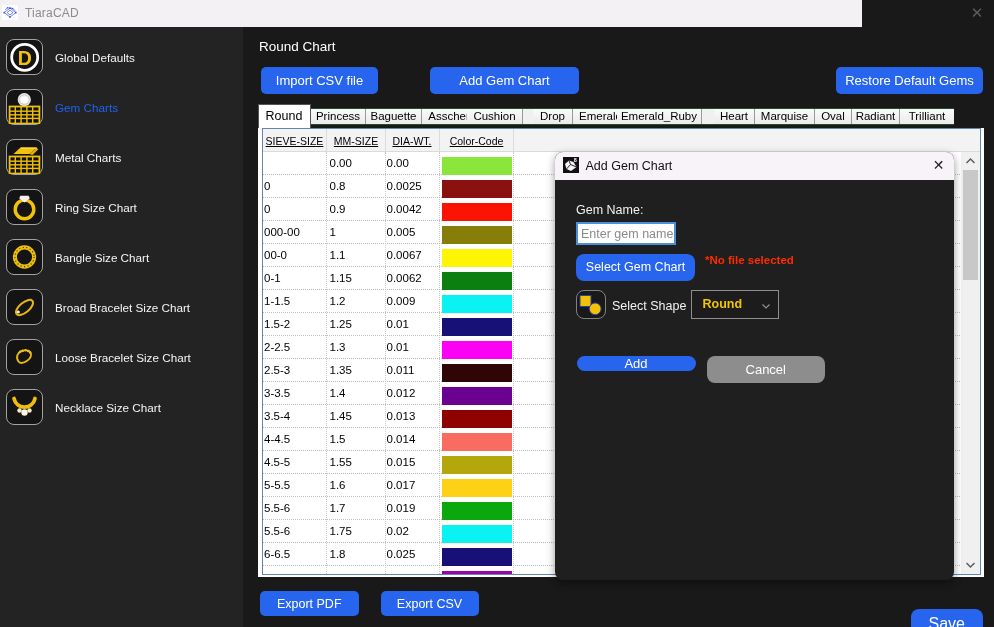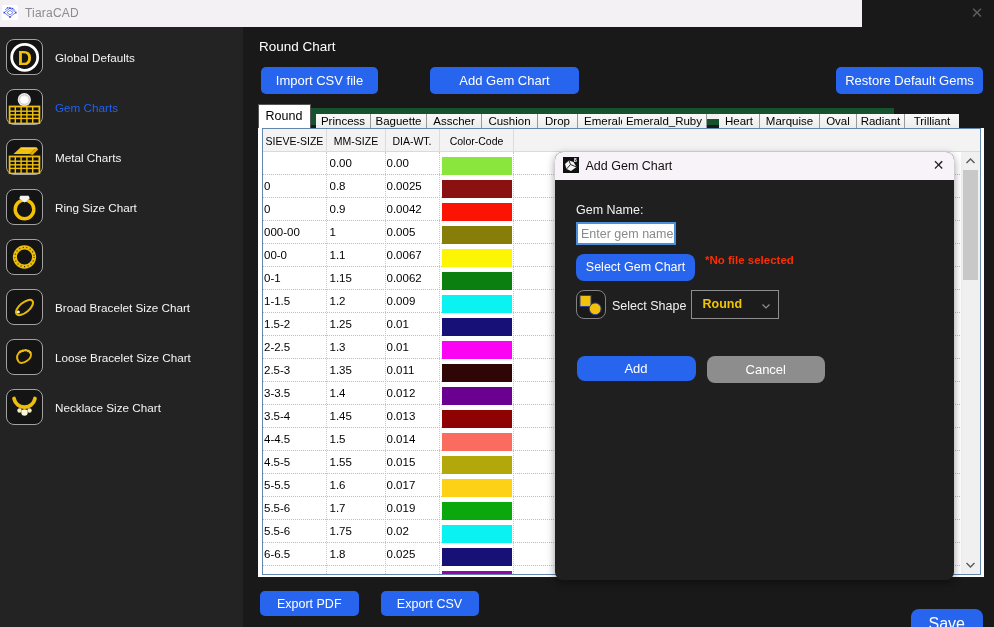--- a/index.html
+++ b/index.html
@@ -13,28 +13,28 @@
 #titlebar .tclose { position:absolute; left:963px; top:0; width:28px; height:27px; color:#5e5e5e; font-size:15px; text-align:center; line-height:26px; font-weight:400; }
 
 #sidebar { position:absolute; left:0; top:27px; width:243px; height:600px; background:#232323; }
 .sitem { position:absolute; left:0; width:243px; height:50px; }
 .ibox { position:absolute; left:6px; top:0; width:37px; height:36px; background:#141414; border:1px solid #a2a2a2; border-radius:8px; }
 .slabel { position:absolute; left:55px; top:0; height:36px; display:flex; align-items:center; font-size:11.7px; color:#f5f5f5; white-space:nowrap; }
 .slabel.blue { color:#2161ef; }
 #rchart-title { position:absolute; left:259px; top:38.5px; font-size:13.5px; color:#fff; }
 .btn { position:absolute; background:#2765ee; color:#fff; border-radius:5px; display:flex; align-items:center; justify-content:center; font-size:13px; }
 
-#tabstrip { position:absolute; left:310px; top:107.5px; width:584px; height:17.7px; background:#f0f0f0; border:6px solid #14532d; }
+#tabstrip { position:absolute; left:310px; top:107.5px; width:644px; height:17.7px; background:#f0f0f0; border:1px solid #14532d; }
 .tab { position:absolute; top:0; height:15.7px; border-right:1px solid #999; display:flex; align-items:center; justify-content:center; font-size:11.5px; color:#000; background:linear-gradient(#fafafa,#ebebeb); }
 #tab-active { position:absolute; left:257.5px; top:103.5px; width:53px; height:24.8px; background:#fff; border:1px solid #555; border-bottom:none; display:flex; align-items:center; justify-content:center; font-size:12.5px; color:#000; z-index:3; }
 
 #gridpanel { position:absolute; left:258px; top:128.3px; width:725.5px; height:448.7px; background:#fff; }
 #grid { position:absolute; left:262px; top:128.3px; width:719.4px; height:446.6px; border:1.4px solid #6286ac; background:#fff; overflow:hidden; }
 #ghead { position:absolute; left:0; top:0; width:717px; height:22.6px; background:#f3f3f3; border-bottom:1px solid #dadada; }
-#ghead span { position:absolute; top:0; height:22.6px; display:flex; align-items:center; justify-content:center; font-size:10.5px; color:#000; white-space:nowrap; }
+#ghead span { position:absolute; top:0; height:22.6px; display:flex; align-items:center; justify-content:center; font-size:10.5px; color:#000; white-space:nowrap;text-decoration:underline; }
 .vline { position:absolute; top:22.6px; bottom:0; width:1px; border-left:1px dotted #c9c9c9; }
 .vlineh { position:absolute; top:0; height:22.6px; width:1px; background:#dcdcdc; z-index:2; }
 .row { position:absolute; left:0; width:717px; height:23px; border-bottom:1px dotted #bdbdbd; }
 .row span { position:absolute; font-size:11.5px; color:#000; top:4.5px; }
 .c1 { left:1px; } .c2 { left:66.5px; } .c3 { left:123.5px; }
 .sw { position:absolute; left:178.5px; top:2.5px; width:70px; height:18px; }
 
 #vsb { position:absolute; left:698.4px; top:23.1px; width:18.2px; height:421.4px; background:#f0f0f0; }
 #vsb .thumb { position:absolute; left:1.2px; top:17.5px; width:15.8px; height:110px; background:#c8c8c8; }
 .chev { position:absolute; left:0; }
@@ -44,21 +44,21 @@
 #dhead .dtitle { position:absolute; left:31px; top:7px; font-size:12.5px; color:#111; }
 #dhead .dclose { position:absolute; left:374px; top:4px; width:20px; height:20px; color:#222; font-size:14px; text-align:center; line-height:19px; }
 #dlg-gemname { position:absolute; left:21.5px; top:51px; font-size:12.5px; color:#f2f2f2; }
 #dlg-input { position:absolute; left:21px; top:70px; width:100px; height:23px; background:#fff; border:2px solid #4a90d8; font-size:12.5px; color:#8a8a8a; display:flex; align-items:center; padding-left:3.5px; white-space:nowrap; overflow:hidden; }
 #dlg-select { left:21.5px; top:101.5px; width:119px; height:27px; border-radius:8px; font-size:12.5px; }
 #dlg-nofile { position:absolute; left:150.5px; top:102px; color:#fe2d00; font-size:11.5px; font-weight:700; }
 #dlg-shapebox { position:absolute; left:21.5px; top:138px; width:29.5px; height:29px; background:#191919; border:1.5px solid #828282; border-radius:8px; }
 #dlg-shapelbl { position:absolute; left:57.5px; top:147px; font-size:12.5px; color:#f2f2f2; }
 #dlg-drop { position:absolute; left:136px; top:138px; width:88px; height:29px; background:#1c1c1c; border:1.5px solid #8e8e8e; }
 #dlg-drop .dtext { position:absolute; left:11px; top:5.5px; font-size:12.5px; font-weight:700; color:#f2c500; }
-#dlg-add { left:22px; top:203.5px; width:119px; height:25px; border-radius:8px; }
+#dlg-add { left:22px; top:203.5px; width:119px; height:15px; border-radius:8px; }
 #dlg-cancel { left:152px; top:203.5px; width:118.5px; height:27px; border-radius:8px; background:#8d8d8d; }
 </style>
 </head>
 <body>
 <div id="app">
 
   <div id="titlebar">
     <div class="appico">
       <svg width="16" height="15" viewBox="0 0 16 15">
         <g fill="none" stroke="#4156d8" stroke-width="0.7">
@@ -129,20 +129,21 @@
         <circle cx="17.5" cy="19.4" r="9.3" fill="none" stroke="#f2c20a" stroke-width="3.4"></circle>
         <path d="M13.4 5.8 L21.6 5.8 L22.8 8.2 L17.5 12.6 L12.2 8.2 Z" fill="#f2f2f2"></path>
       </svg></div>
       <div class="slabel">Ring Size Chart</div>
     </div>
     <div class="sitem" style="top:212px">
       <div class="ibox"><svg width="35" height="34" viewBox="0 0 35 34">
         <circle cx="17.5" cy="17" r="9.6" fill="none" stroke="#ecbe09" stroke-width="4.1"></circle>
         <circle cx="17.5" cy="17" r="9.6" fill="none" stroke="#20201c" stroke-width="1.1" stroke-dasharray="1,2.6"></circle>
       </svg></div>
+      <div class="slabel">Bangle Size Chart</div>
     </div>
     <div class="sitem" style="top:262px">
       <div class="ibox"><svg width="35" height="34" viewBox="0 0 35 34">
         <ellipse cx="17.5" cy="17.5" rx="10.3" ry="4.9" fill="none" stroke="#e7b70a" stroke-width="2" transform="rotate(-40 17.5 17.5)"></ellipse>
         <circle cx="11.3" cy="22" r="1.6" fill="#f0f0f0"></circle>
       </svg></div>
       <div class="slabel">Broad Bracelet Size Chart</div>
     </div>
     <div class="sitem" style="top:312px">
       <div class="ibox"><svg width="35" height="34" viewBox="0 0 35 34">
@@ -170,21 +171,21 @@
 
   <div id="rchart-title">Round Chart</div>
   <div class="btn" style="left:261px;top:67px;width:117px;height:27px;">Import CSV file</div>
   <div class="btn" style="left:430px;top:67px;width:149px;height:27px;">Add Gem Chart</div>
   <div class="btn" style="left:836px;top:67px;width:147px;height:27px;">Restore Default Gems</div>
 
   <div id="tabstrip">
     <div class="tab" style="left:0px;width:55px;">Princess</div>
     <div class="tab" style="left:55px;width:56px;">Baguette</div>
     <div class="tab" style="left:111px;width:55px;">Asscher</div>
-    <div class="tab" style="left:166px;width:56px;">Cushion</div>
+    <div class="tab" style="left:156px;width:56px;">Cushion</div>
     <div class="tab" style="left:222px;width:40px;">Drop</div>
     <div class="tab" style="left:262px;width:56px;">Emerald</div>
     <div class="tab" style="left:306px;width:85px;">Emerald_Ruby</div>
     <div class="tab" style="left:403px;width:41px;">Heart</div>
     <div class="tab" style="left:444px;width:60px;">Marquise</div>
     <div class="tab" style="left:504px;width:37px;">Oval</div>
     <div class="tab" style="left:541px;width:48px;">Radiant</div>
     <div class="tab" style="left:589px;width:54px;border-right:none;">Trilliant</div>
   </div>
   <div id="tab-active">Round</div>

